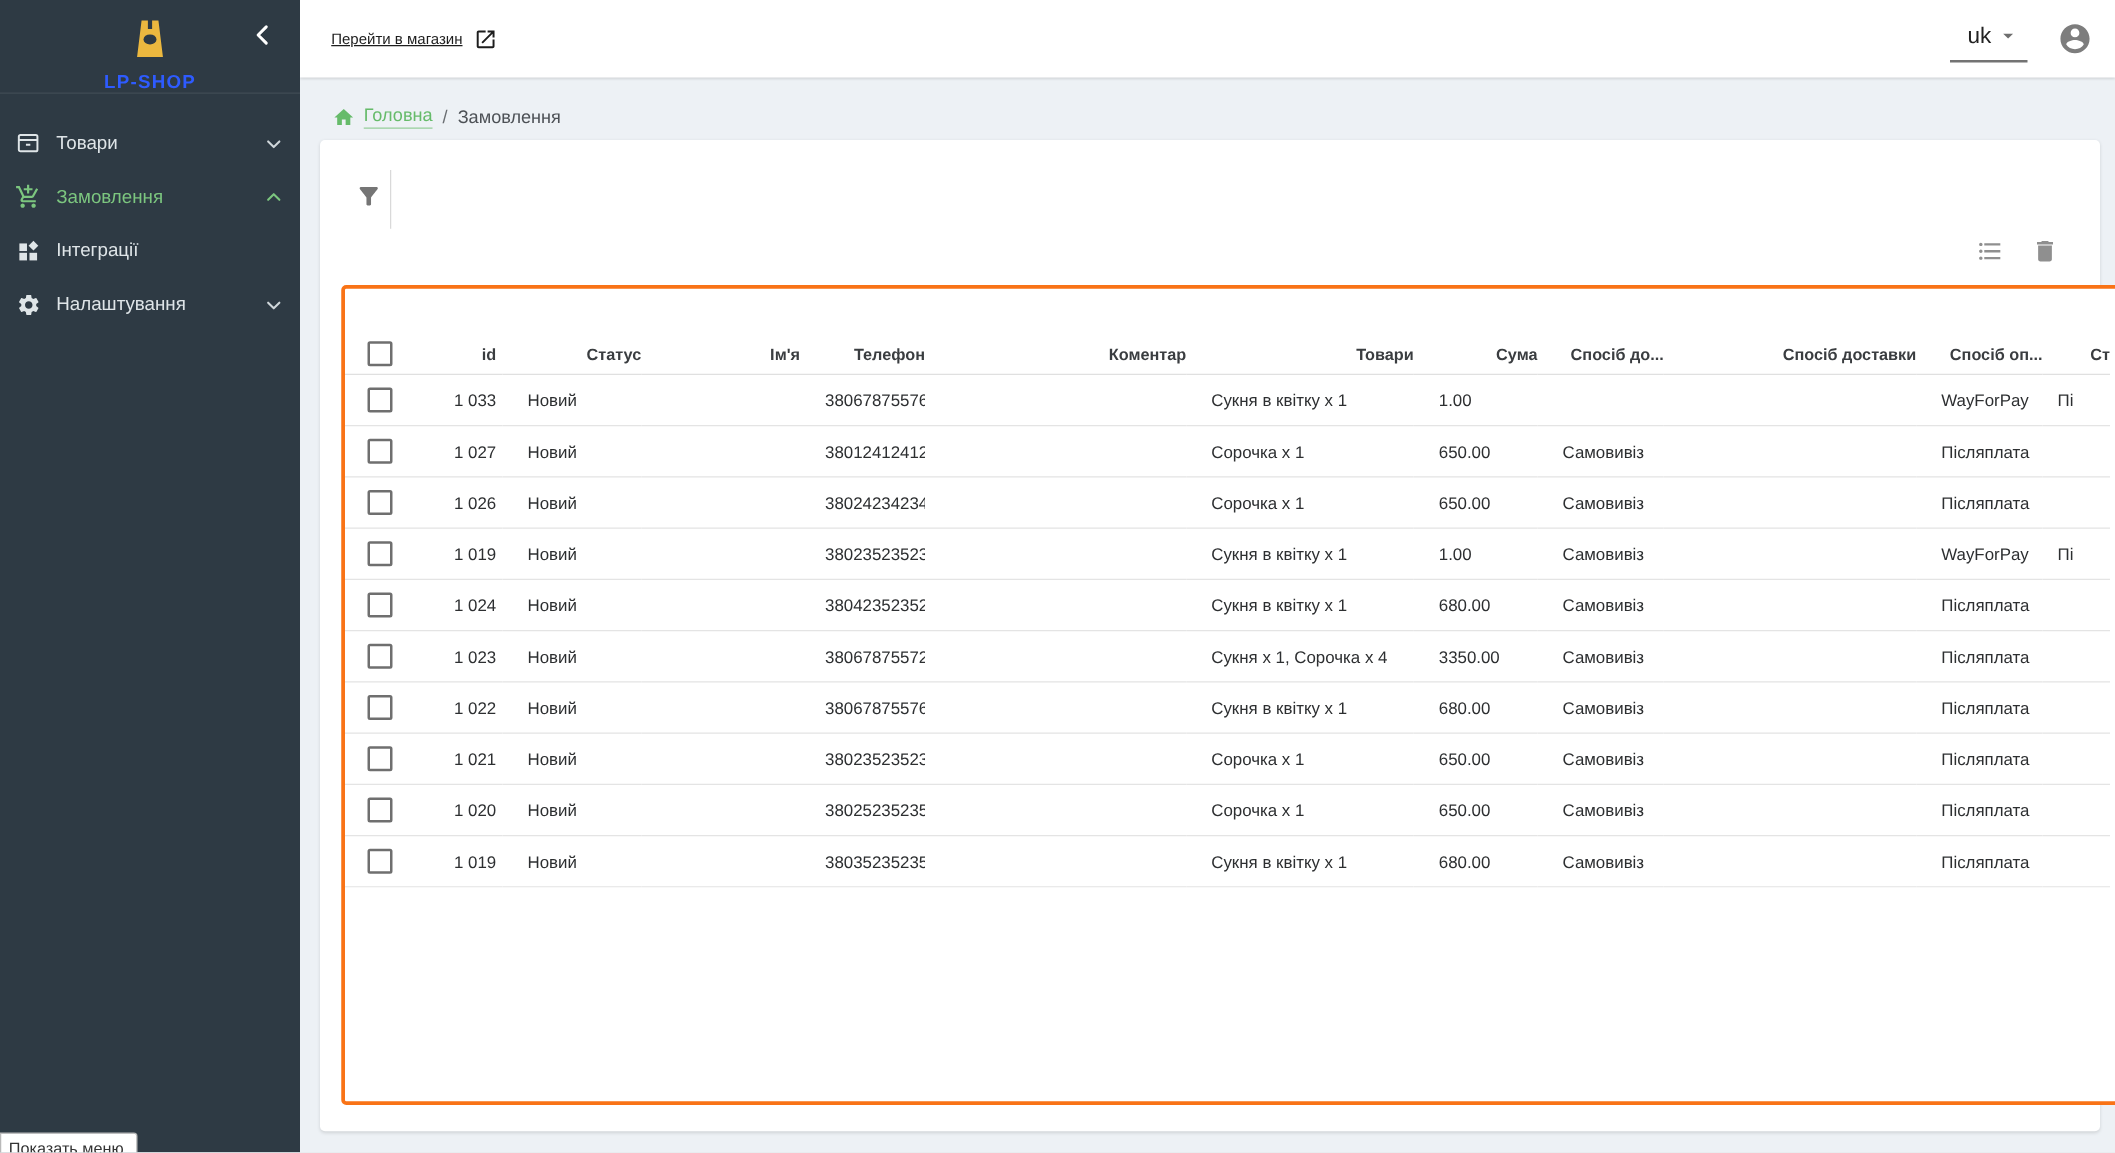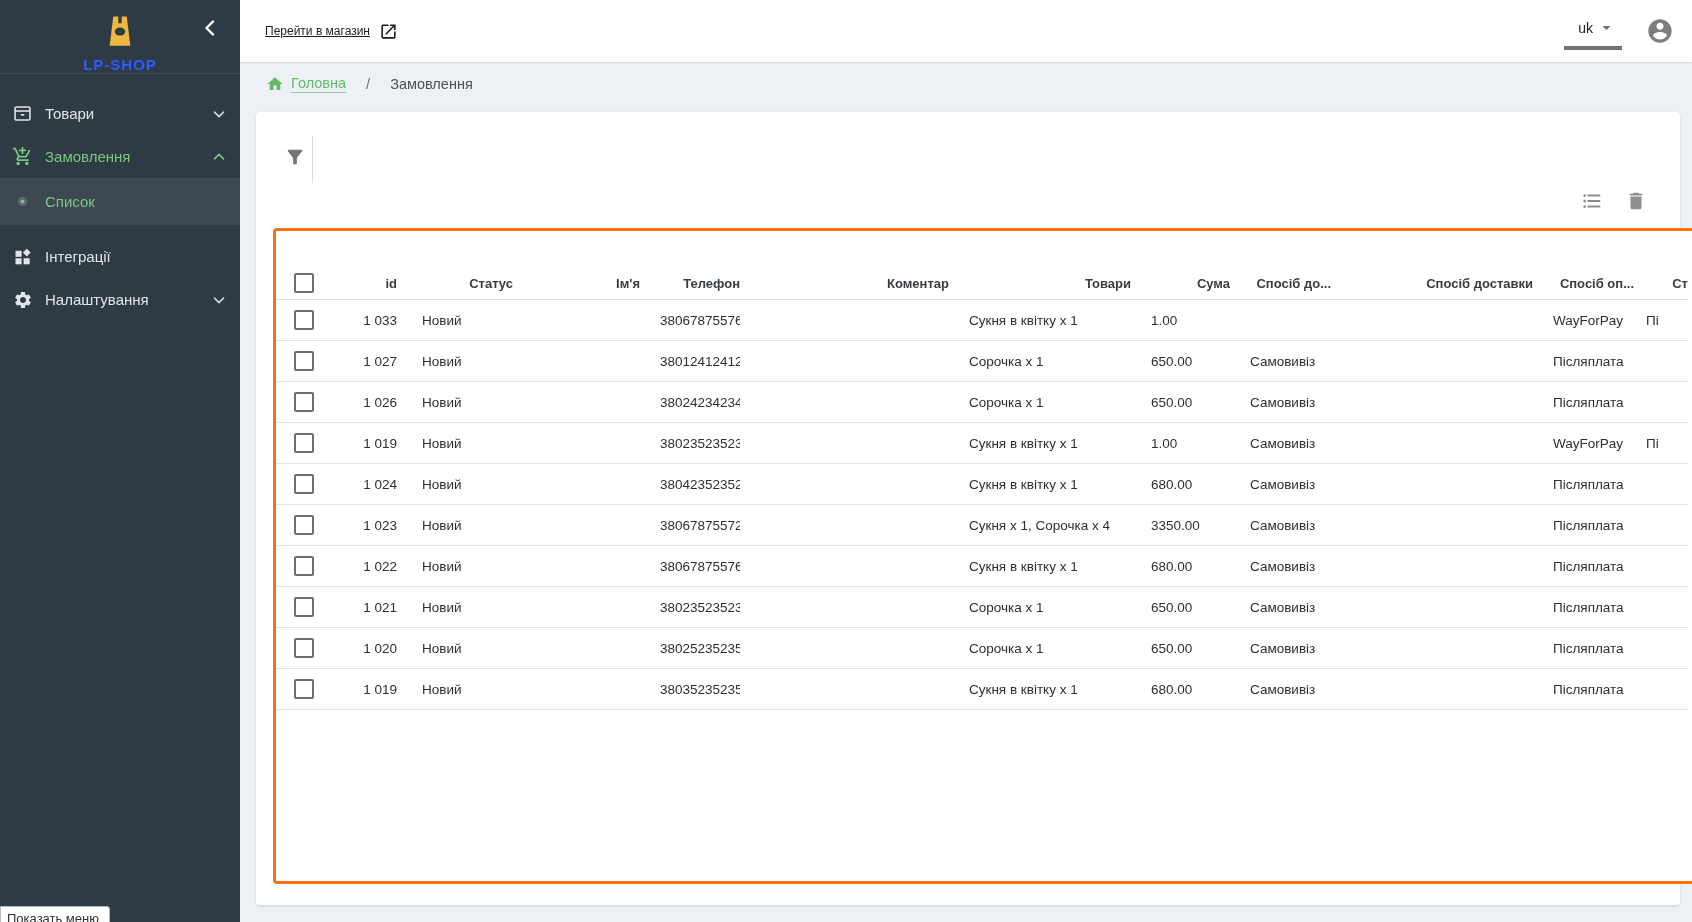--- a/index.html
+++ b/index.html
@@ -19,27 +19,27 @@
   .nav-sub{height:47px;background:rgba(255,255,255,0.075);color:#7cc67f;margin-bottom:10px;}
   .menu-tooltip{position:absolute;left:0;top:906px;background:#fff;border:1px solid #b9b9b9;border-radius:0 3px 3px 0;
        padding:4px 10px 6px 6px;font-size:13px;color:#333;white-space:nowrap;z-index:9;}
 
   
   .topbar{position:absolute;left:240px;top:0;right:0;height:62px;background:#fff;display:flex;align-items:center;
           box-shadow:0 1px 2px rgba(0,0,0,0.12);z-index:4;}
   .store-link{margin-left:25px;display:flex;align-items:center;gap:9px;font-size:12px;color:#1d1d1d;cursor:pointer;}
   .store-link .txt{text-decoration:underline;font-weight:500;}
   .topbar-right{margin-left:auto;display:flex;align-items:center;gap:24px;margin-right:18px;}
-  .lang-select{display:flex;align-items:center;gap:4px;font-size:14px;color:#222;cursor:pointer;
-               padding:6px 6px 9px 14px;border-bottom:4px solid #737373;}
+  .lang-select{display:flex;align-items:center;gap:4px;font-size:18px;color:#222;cursor:pointer;
+               padding:6px 6px 9px 14px;border-bottom:2px solid #737373;}
   .avatar{width:28px;height:28px;color:#7d7d7d;cursor:pointer;}
 
   
-  .breadcrumb{position:absolute;left:240px;top:62px;right:0;height:44px;display:flex;align-items:center;
-              padding-left:26px;font-size:14.5px;color:#4d5156;gap:20px;}
+  .breadcrumb{position:absolute;left:240px;top:72px;right:0;height:44px;display:flex;align-items:center;
+              padding-left:26px;font-size:14.5px;color:#4d5156;gap:8px;}
   .crumb-home{display:flex;align-items:center;gap:7px;color:#66bb6a;cursor:pointer;}
   .crumb-home .txt{border-bottom:1px solid rgba(102,187,106,0.65);padding-bottom:1px;}
   .crumb-sep{color:#6a6e72;}
 
   
   .panel{position:absolute;left:256px;top:112px;width:1424px;height:793px;background:#fff;border-radius:4px;
          box-shadow:0 1px 3px rgba(0,0,0,0.13);}
   .filter-icon{position:absolute;left:28px;top:34px;width:22px;height:22px;color:#757575;cursor:pointer;}
   .filter-divider{position:absolute;left:56px;top:24px;width:1px;height:47px;background:#d9d9d9;}
   .panel-actions{position:absolute;top:78px;right:33px;display:flex;gap:22px;align-items:center;}
@@ -114,29 +114,20 @@
             </svg>
         </span>
         <span>Замовлення</span>
         <span class="chev">
           <svg viewBox="0 0 24 24" width="18" height="18" fill="none" stroke="#7cc67f" stroke-width="2.2" stroke-linecap="round" stroke-linejoin="round">
               <path d="M6 14.5l6-6 6 6"></path>
             </svg>
         </span>
       </div>
 
-      <div class="nav-item nav-sub">
-        <span class="nicon">
-          <svg viewBox="0 0 24 24" width="17" height="17">
-              <circle cx="12" cy="12" r="6.5" fill="rgba(255,255,255,0.18)"></circle>
-              <circle cx="12" cy="12" r="2.6" fill="#7cc67f"></circle>
-            </svg>
-        </span>
-        <span>Список</span>
-      </div>
 
       <div class="nav-item">
         <span class="nicon">
           <svg viewBox="0 0 24 24" width="20" height="20" fill="#dfe5e8">
             <rect x="3" y="4.5" width="7.3" height="7.3"></rect>
               <rect x="3" y="13.5" width="7.3" height="7.3"></rect>
             <rect x="12.7" y="13.5" width="7.3" height="7.3"></rect>
             <rect x="13.2" y="3.4" width="6.6" height="6.6" transform="rotate(45 16.5 6.7)"></rect>
           </svg>
         </span>

